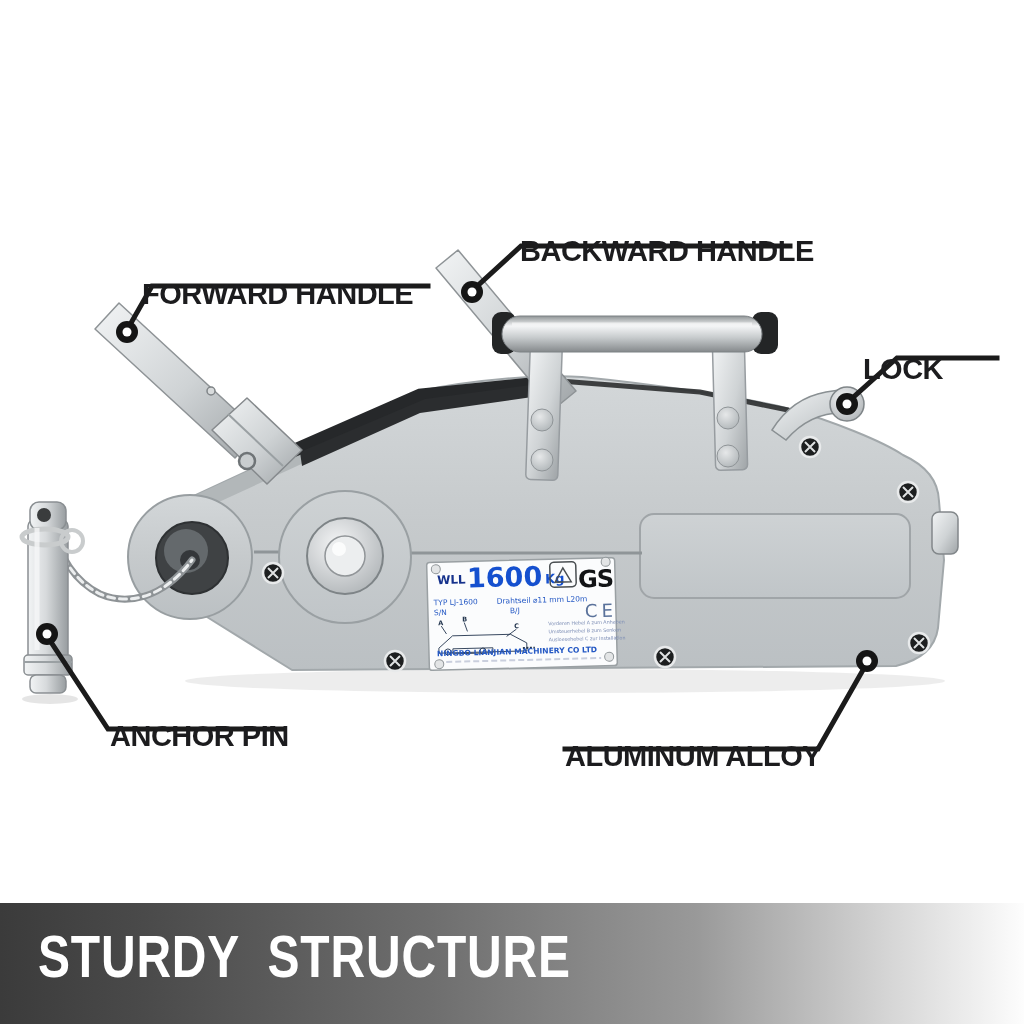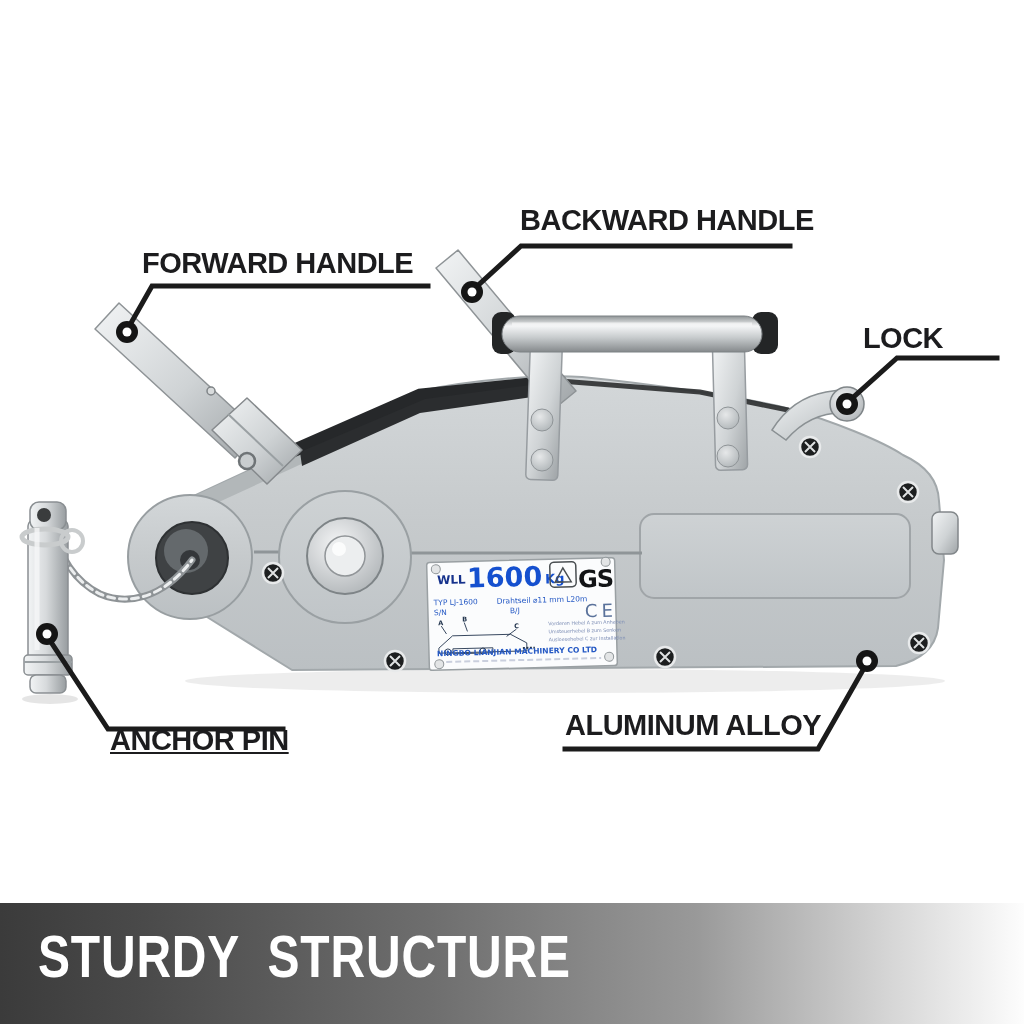--- a/index.html
+++ b/index.html
@@ -1,20 +1,20 @@
 <!DOCTYPE html>
 <html><head>
 <meta charset="utf-8">
 <style>
   html,body{margin:0;padding:0;background:#fff;}
   #stage{position:relative;width:1024px;height:1024px;background:#ffffff;overflow:hidden;
          font-family:"Liberation Sans",sans-serif;}
   #art{position:absolute;left:0;top:0;}
   .callout-label{position:absolute;font-weight:bold;color:#1c1c1e;font-size:29px;
-    letter-spacing:-0.5px;text-align:center;white-space:nowrap;line-height:1;}
+    letter-spacing:-0.5px;text-align:center;white-space:nowrap;line-height:1;margin-top:31px;}
   #banner{position:absolute;left:0;top:903px;width:1024px;height:142px;
     background:linear-gradient(90deg,#3b3b3b 0%,#4a4a4a 14%,#6e6e6e 42%,#999999 68%,#d6d6d6 87%,#fdfdfd 100%);}
   #banner-title{position:absolute;left:38px;top:24px;color:#ffffff;font-weight:bold;
     font-size:60px;line-height:1;white-space:pre;transform:scaleX(0.80);transform-origin:left center;
     letter-spacing:1px;}
   svg text{font-family:"DejaVu Sans",sans-serif;}
 </style>
 </head>
 <body>
 
@@ -229,20 +229,20 @@
     <g>
           <circle cx="867" cy="661" r="11" fill="#151515"></circle>
           <circle cx="867" cy="661" r="4.5" fill="#ffffff"></circle>
         </g>
   </g>
 </svg>
 
 <div class="callout-label" style="left:142px;top:249px;width:268px;">FORWARD HANDLE</div>
 <div class="callout-label" style="left:520px;top:206px;width:272px;">BACKWARD HANDLE</div>
 <div class="callout-label" style="left:853px;top:324px;width:100px;">LOCK</div>
-<div class="callout-label" style="left:110px;top:726px;width:178px;text-decoration:underline;">ANCHOR PIN</div>
+<div class="callout-label" style="left:110px;top:691px;width:178px;">ANCHOR PIN</div>
 <div class="callout-label" style="left:565px;top:711px;width:253px;">ALUMINUM ALLOY</div>
 
 <div id="banner">
   <div id="banner-title">STURDY  STRUCTURE</div>
 </div>
 
 </div>
 
 </body></html>

